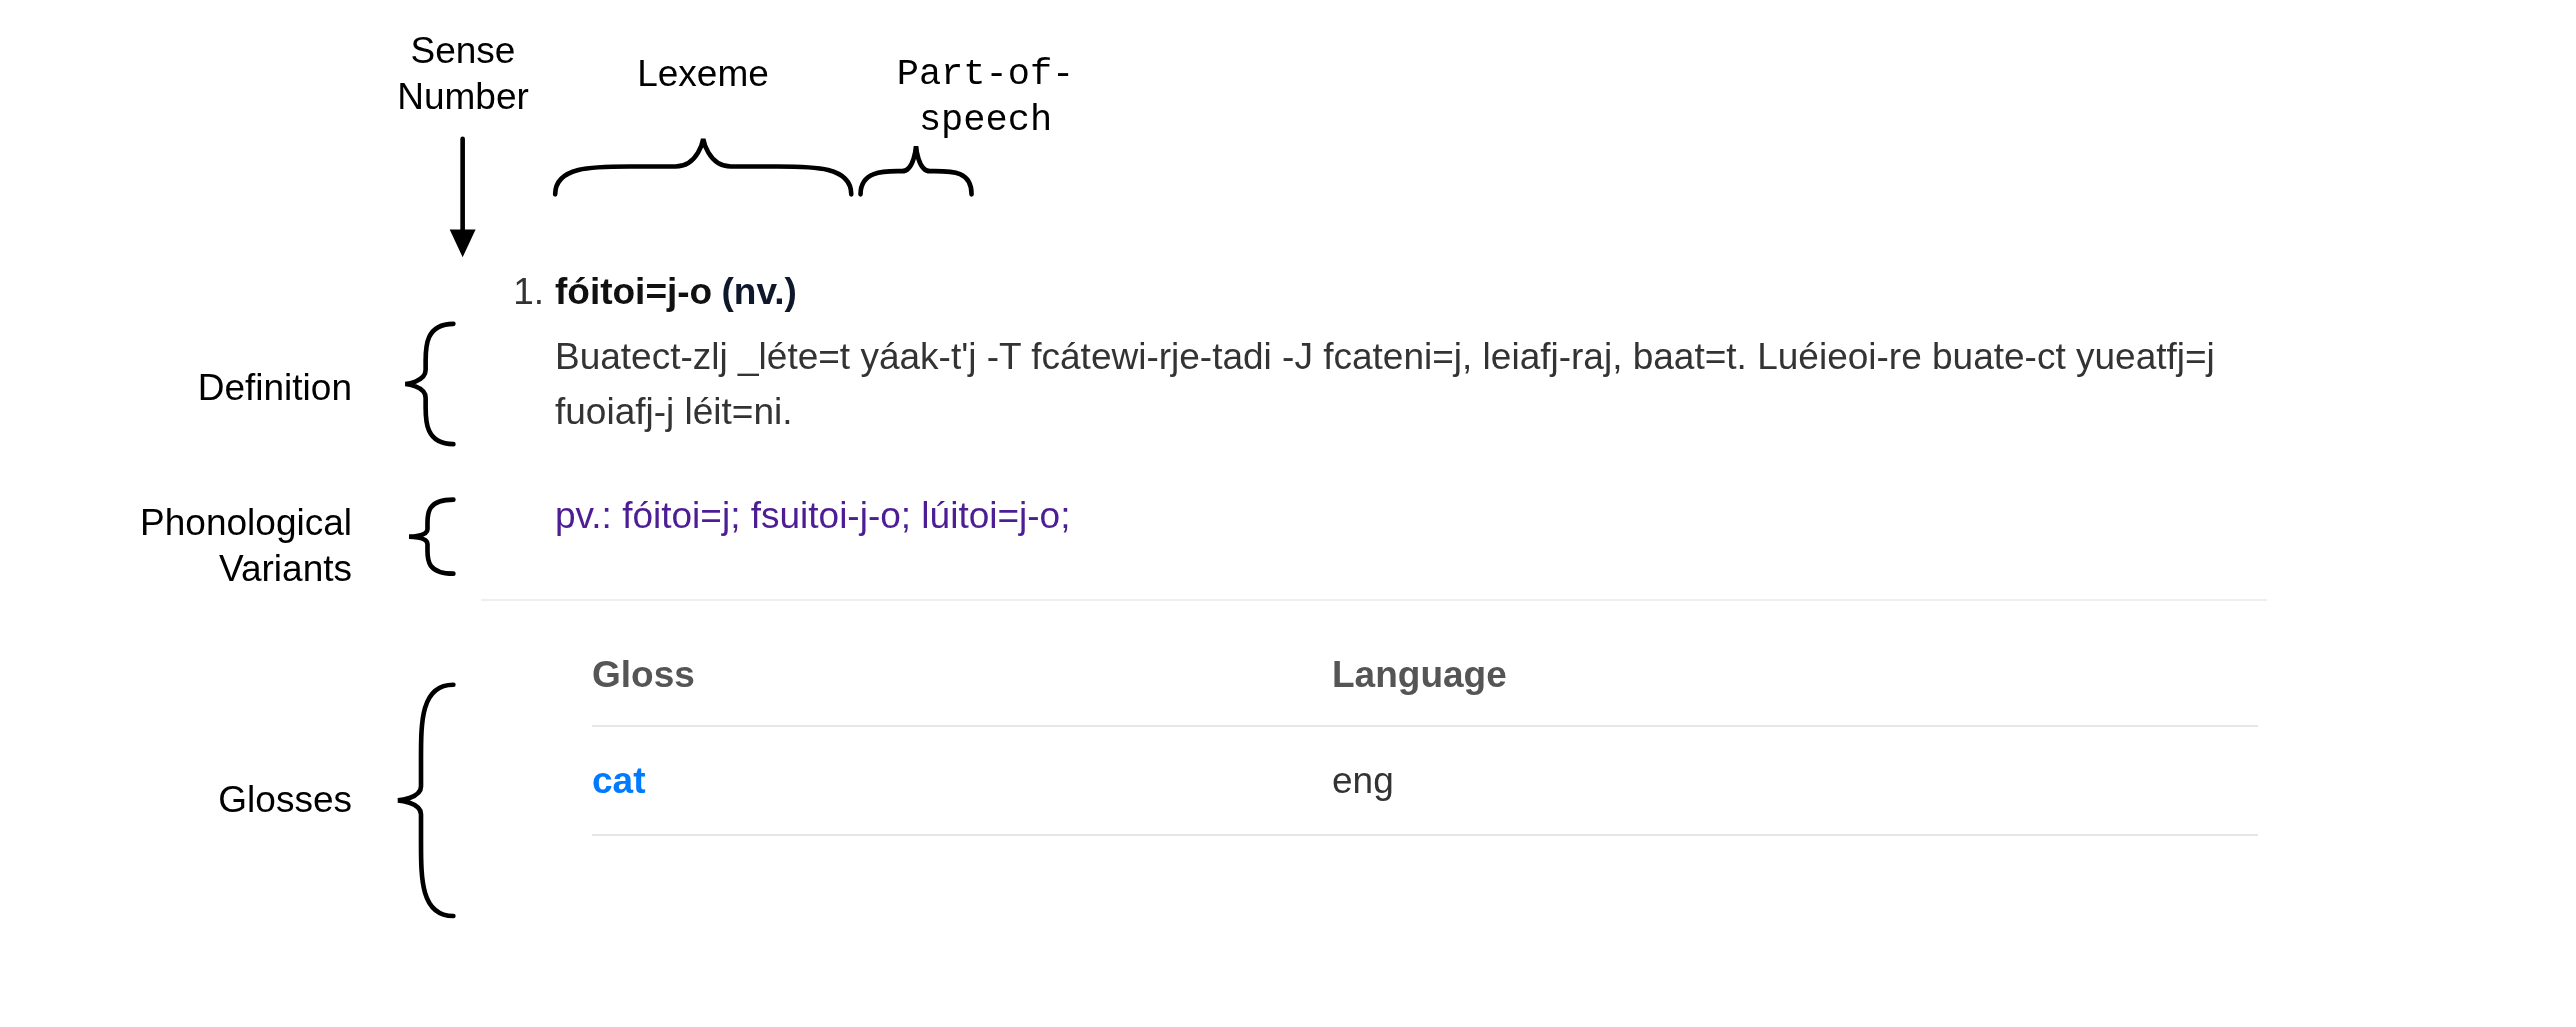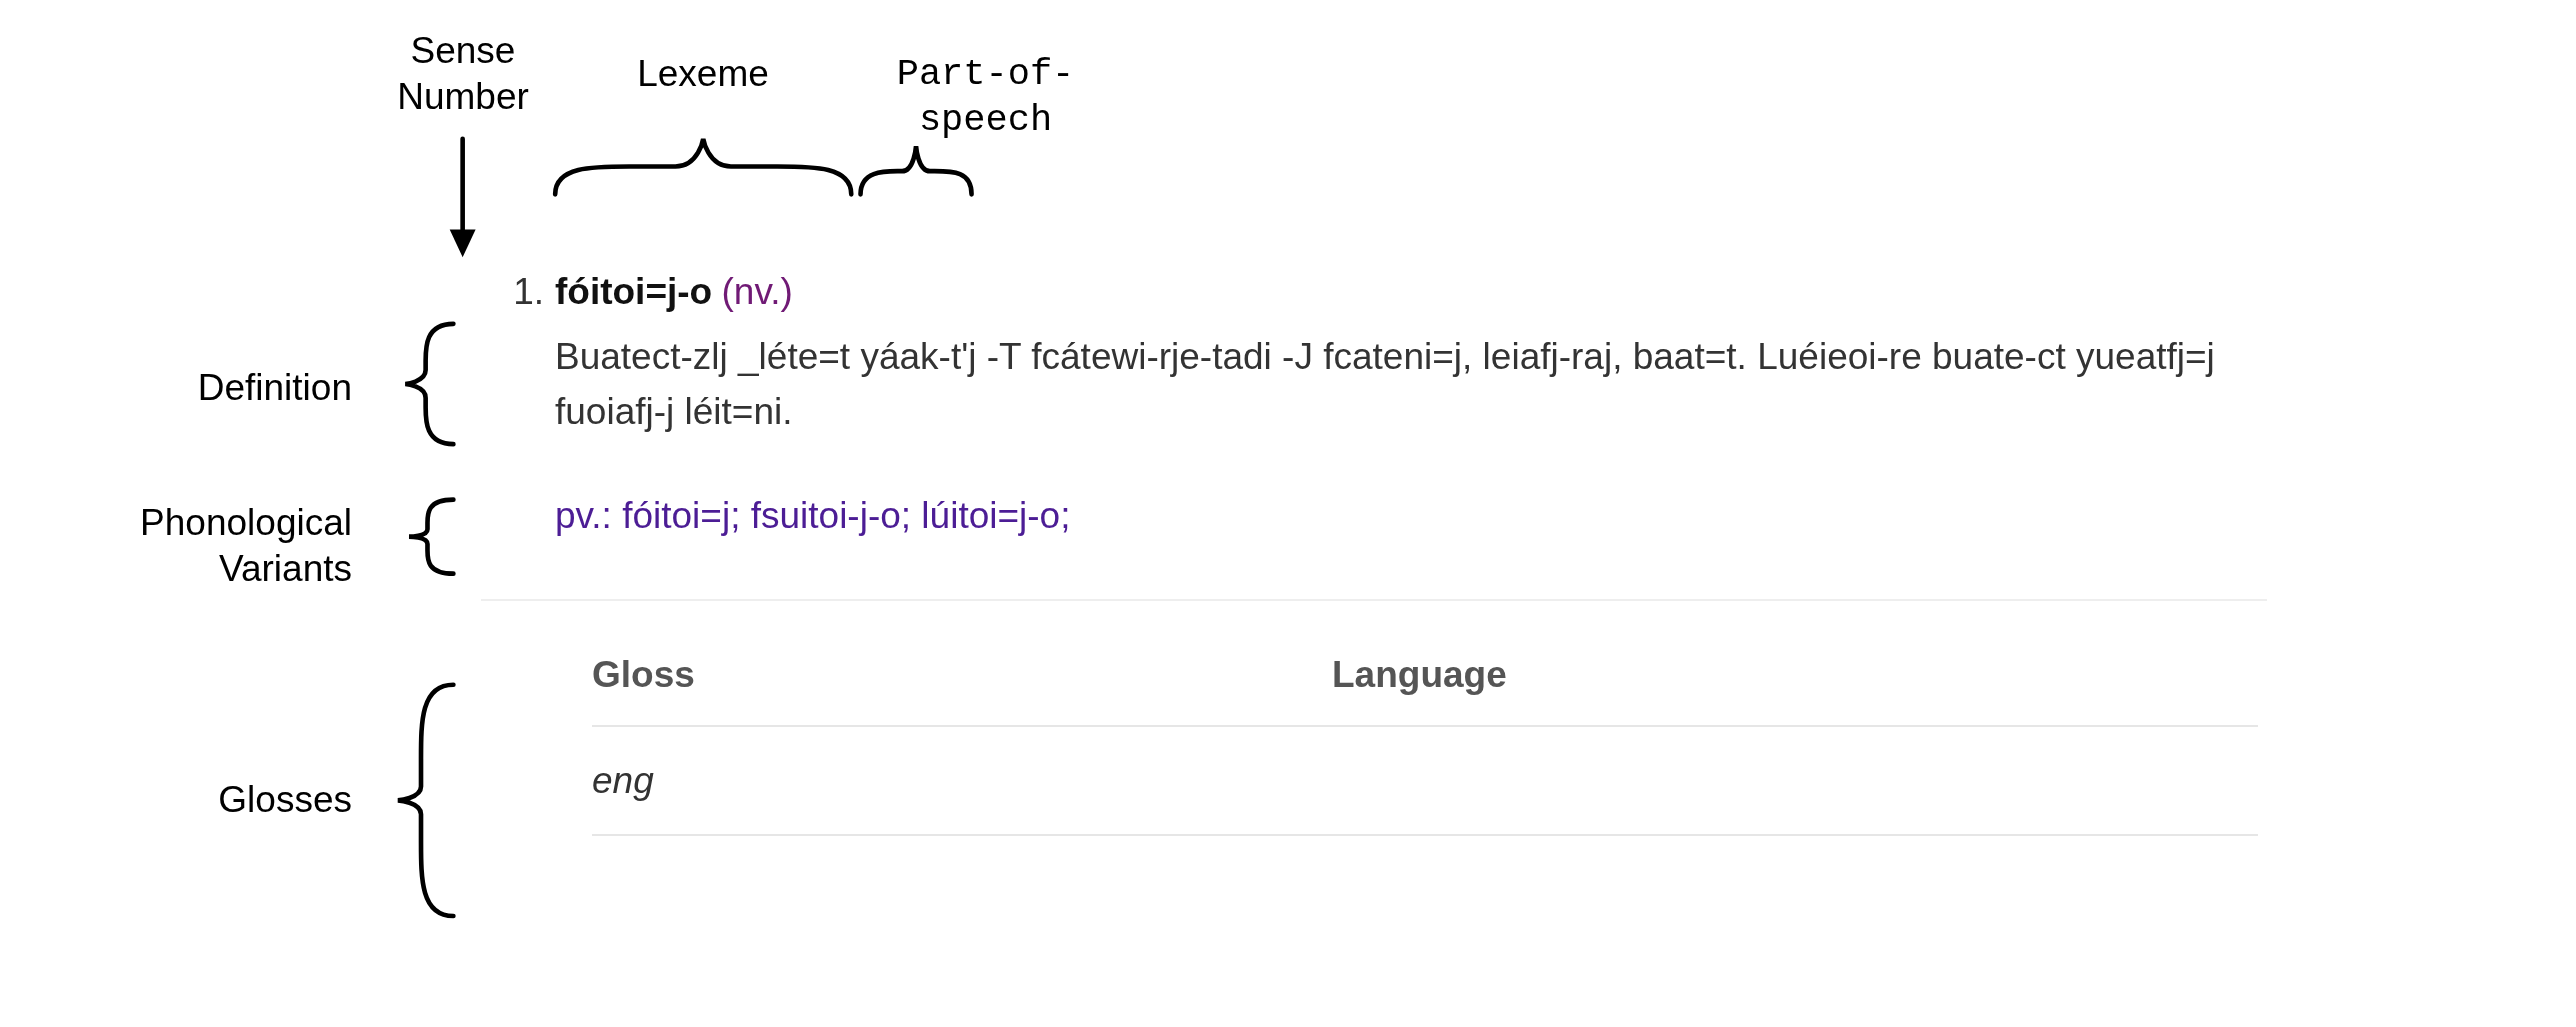--- a/index.html
+++ b/index.html
@@ -43,22 +43,22 @@
     text-align: right;
     padding-right: 11px;
     font-weight: 400;
     color: #333;
   }
   .lexeme {
     font-weight: 700;
     color: #111;
   }
   .pos {
-    font-weight: 400;
-    color: #701a75;
+    font-weight: 700;
+    color: #0f172a;
     margin-left: 9.3px;
   }
   .definition {
     margin-left: 74px;
     margin-top: 9.3px;
     color: #333;
     max-width: 1693px;
   }
   .pv {
     margin-left: 74px;
@@ -98,21 +98,20 @@
     padding: 26px 0;
     align-items: baseline;
   }
   .gt-row .col1 {
     width: 740px;
     color: #007bff;
     font-weight: 700;
   }
   .gt-row .col2 {
     flex: 1;
-    font-style: italic;
     color: #333;
   }
 
   
   .overlay {
     position: absolute;
     left: 0; top: 0;
     width: 2576px;
     height: 1028px;
     pointer-events: none;
@@ -165,20 +164,21 @@
     <div class="pv">pv.: fóitoi=j; fsuitoi-j-o; lúitoi=j-o;</div>
     <div class="divider"></div>
 
     <div class="gloss-table">
       <div class="gt-head">
         <div class="col1">Gloss</div>
         <div class="col2">Language</div>
       </div>
       <div class="gt-rule"></div>
       <div class="gt-row">
+        <div class="col1">cat</div>
         <div class="col2">eng</div>
       </div>
       <div class="gt-rule"></div>
     </div>
   </div>
 
   <svg class="overlay" viewBox="0 0 2784 1111">
 
     <g>
       <line x1="500" y1="150" x2="500" y2="260"></line>

